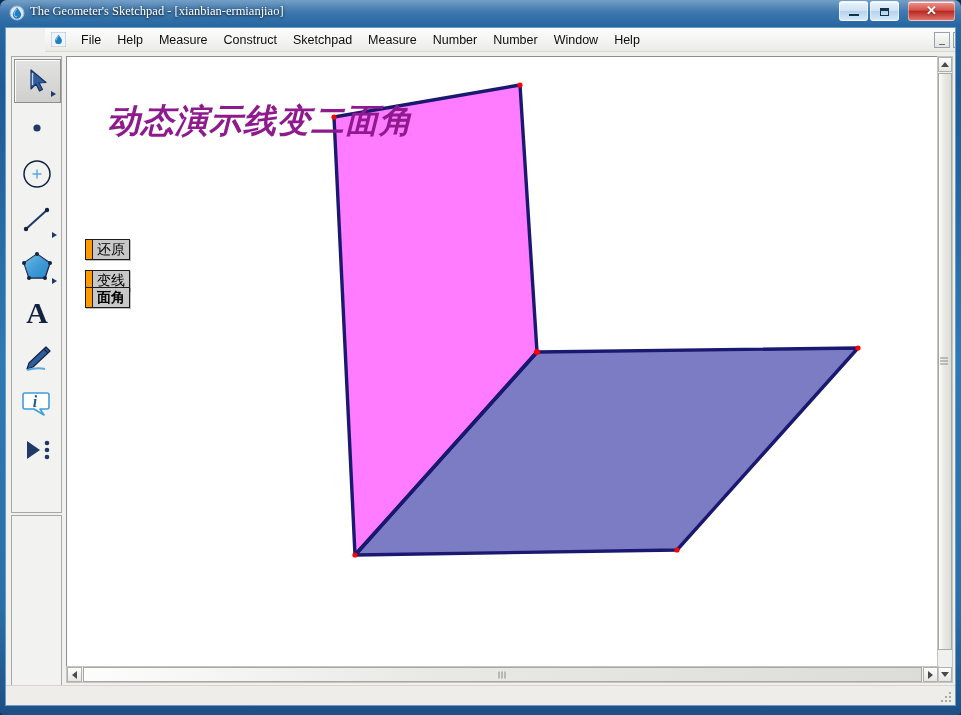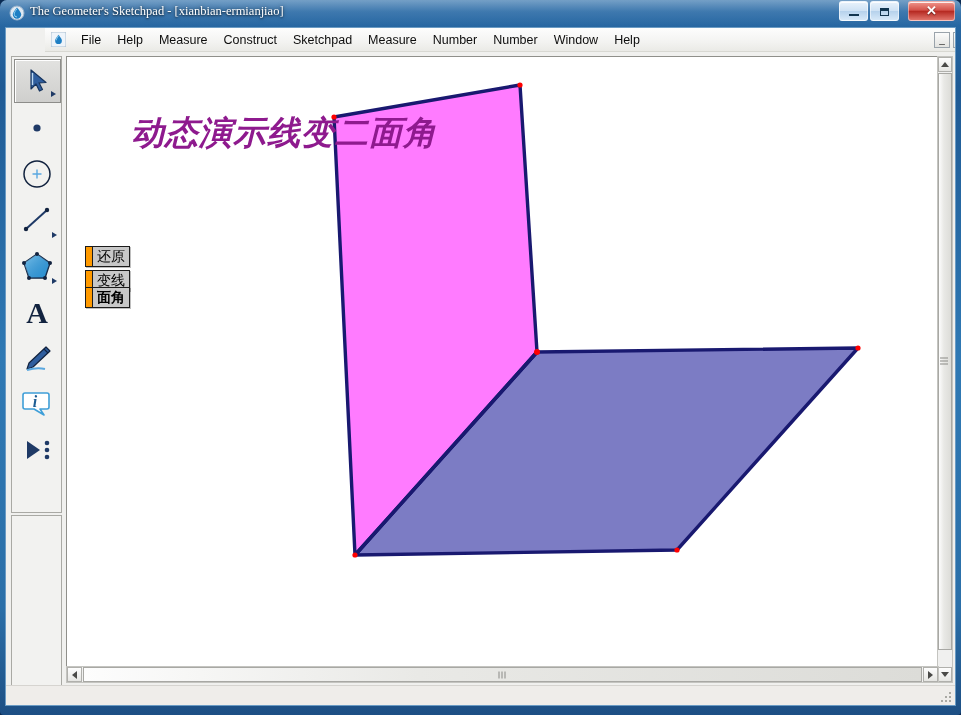--- a/index.html
+++ b/index.html
@@ -120,42 +120,42 @@
   #canvas-pane {
     position: absolute; left: 60px; top: 28px;
     width: 873px; height: 627px;
     background: #ffffff;
     border: 1px solid #8f8f8a;
     overflow: hidden;
   }
   #sketch-svg { position:absolute; left:0; top:0; }
 
   #sketch-title {
-    position: absolute; left: 40px; top: 54px;
+    position: absolute; left: 40px; top: 42px;
     font-family: "Liberation Serif", serif;
     font-size: 33px; font-weight: bold; font-style: italic;
-    color: #8e1a8e; white-space: nowrap; letter-spacing: 1px; margin-left: 24px;
+    color: #8e1a8e; white-space: nowrap; letter-spacing: 1px;
   }
 
   
   .act-btn {
     position: absolute; left: 18px;
     display: flex; align-items: stretch;
     border: 1px solid #1b1b1b;
     background: #c8c8c8;
     height: 21px; cursor: default;
     box-shadow: 1px 1px 0 rgba(0,0,0,.25);
   }
   .act-btn .bar { width: 7px; background: #ff9a00; border-right: 1px solid #1b1b1b; }
   .act-btn .lbl {
     font-family: "DejaVu Sans", sans-serif;
     font-size: 14px; color: #000; padding: 0 4px;
     line-height: 19px;
   }
-  #act-1 { top: 189px; }
+  #act-1 { top: 182px; }
   #act-2 { top: 213px; }
   #act-3 { top: 230px; font-weight: bold; }
 
   #watermark {
     position: absolute; left: 277px; top: 620px;
     display: flex; align-items: stretch; height: 22px;
     border: 1px solid #8a8a8a; background: #d4d0c8;
     box-shadow: 1px 1px 0 rgba(0,0,0,.2);
   }
   #watermark .bar { width:7px; background:#ff9a00; border-right:1px solid #5a5a5a; }

